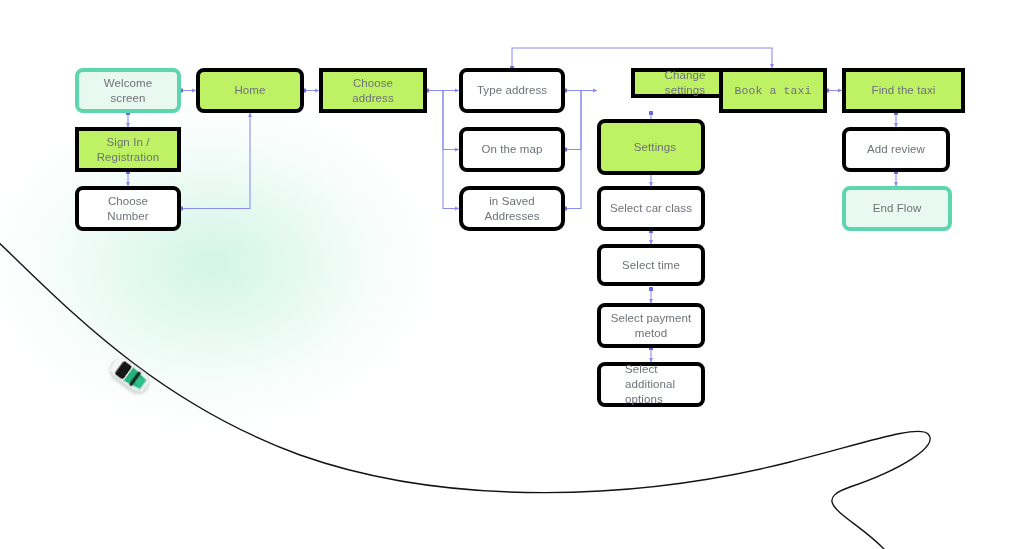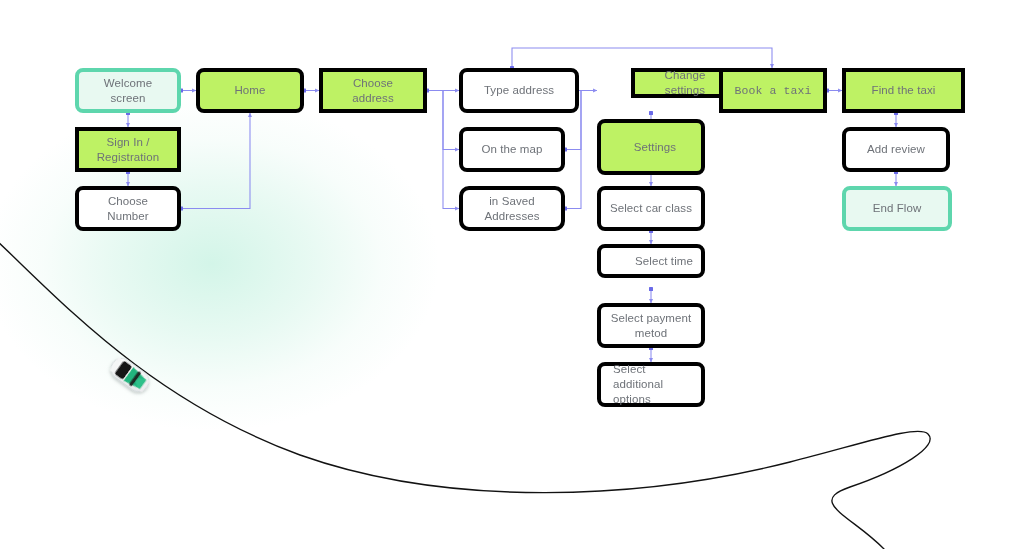--- a/index.html
+++ b/index.html
@@ -29,21 +29,21 @@
     display:flex;align-items:center;justify-content:center;
     font-size:11.5px;letter-spacing:.1px;line-height:15px;
     color:#6e7278;text-align:center;
     border:4px solid #000000;border-radius:8px;
     background:#ffffff;
     padding:0 8px;
   }
   .node.sharp{border-radius:0;}
   .node.fill{background:#bef264;}
   .node.green{border-color:#5ed6ad;background:#e8f9f1;}
-  .node.left{justify-content:flex-start;text-align:left;padding-left:12px;}
+  .node.left{justify-content:flex-start;text-align:left;padding-left:24px;}
 </style>
 </head>
 <body>
 
 <div id="canvas">
 
   <div class="glow"></div>
 
   <svg class="deco-svg" viewBox="0 0 1024 549" xmlns="http://www.w3.org/2000/svg">
     <defs>
@@ -146,39 +146,39 @@
       </div>
       <div class="node" style="left: 75px; top: 186px; width: 106px; height: 45px;">
         <span style="white-space: pre-line;">Choose Number</span>
       </div>
       <div class="node fill" style="left: 196px; top: 68px; width: 108px; height: 45px;">
         <span style="white-space: pre-line;">Home</span>
       </div>
       <div class="node sharp fill" style="left: 319px; top: 68px; width: 108px; height: 45px;">
         <span style="white-space: pre-line;">Choose address</span>
       </div>
-      <div class="node" style="left: 459px; top: 68px; width: 120px; height: 45px;">
+      <div class="node" style="left: 459px; top: 68px; width: 106px; height: 45px;">
         <span style="white-space: pre-line;">Type address</span>
       </div>
       <div class="node" style="left: 459px; top: 127px; width: 106px; height: 45px;">
         <span style="white-space: pre-line;">On the map</span>
       </div>
       <div class="node" style="left: 459px; top: 186px; width: 106px; height: 45px; border-radius: 10px;">
         <span style="white-space: pre-line;">in Saved Addresses</span>
       </div>
       <div class="node sharp fill" style="left: 631px; top: 68px; width: 108px; height: 30px; justify-content: center;">
         <span style="white-space: pre-line;">Change settings</span>
       </div>
       <div class="node fill" style="left: 597px; top: 119px; width: 108px; height: 56px; padding-left: 16px;">
         <span style="white-space: pre-line;">Settings</span>
       </div>
       <div class="node" style="left: 597px; top: 186px; width: 108px; height: 45px;">
         <span style="white-space: pre-line;">Select car class</span>
       </div>
-      <div class="node" style="left: 597px; top: 244px; width: 108px; height: 34px; justify-content: flex-end;">
+      <div class="node" style="left: 597px; top: 244px; width: 108px; height: 42px;">
         <span style="white-space: pre-line;">Select time</span>
       </div>
       <div class="node" style="left: 597px; top: 303px; width: 108px; height: 45px;">
         <span style="white-space: pre-line;">Select payment metod</span>
       </div>
       <div class="node left" style="left: 597px; top: 362px; width: 108px; height: 45px;">
         <span style="white-space: pre-line;">Select
 additional options</span>
       </div>
       <div class="node sharp fill" style="left: 719px; top: 68px; width: 108px; height: 45px;">

